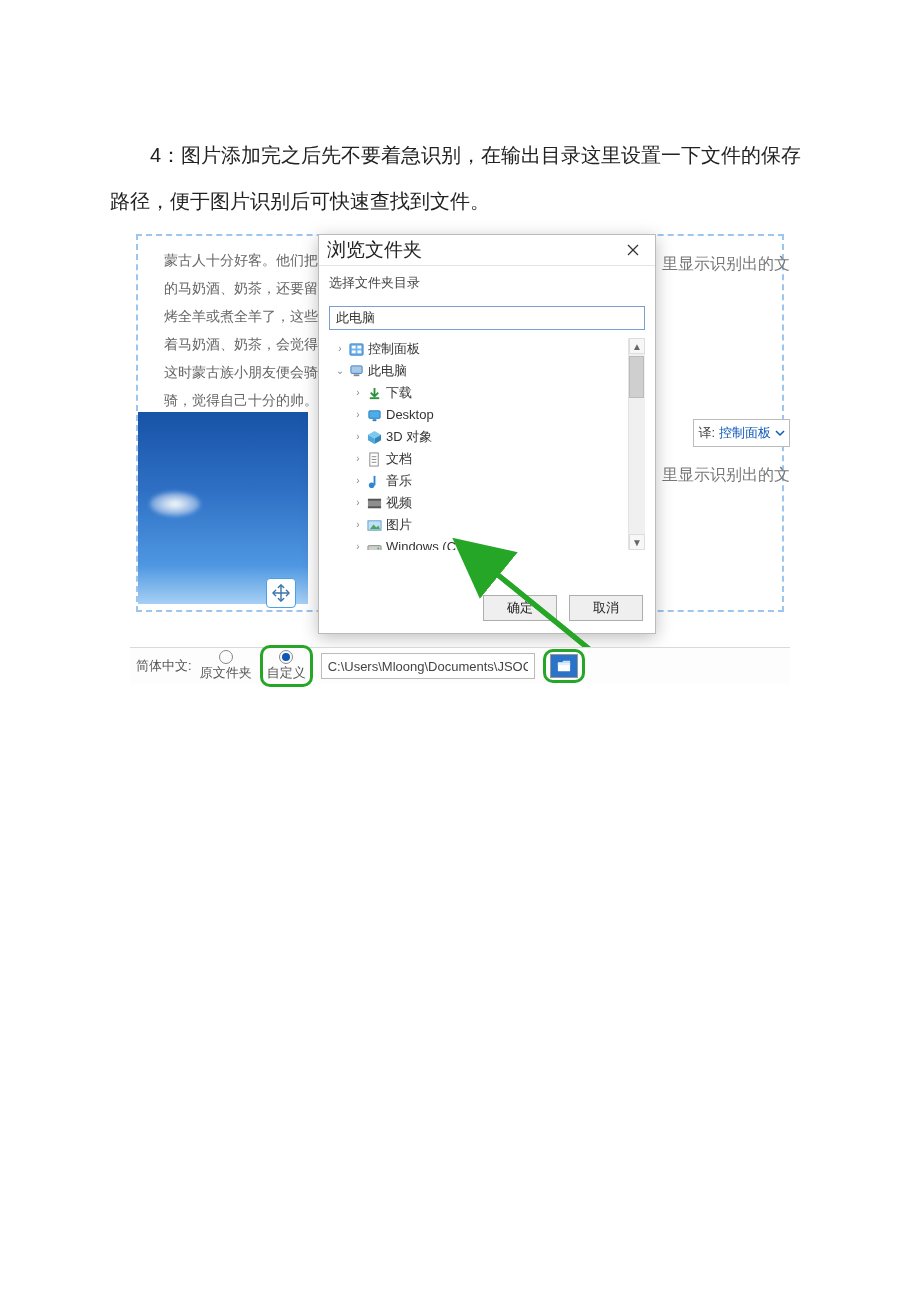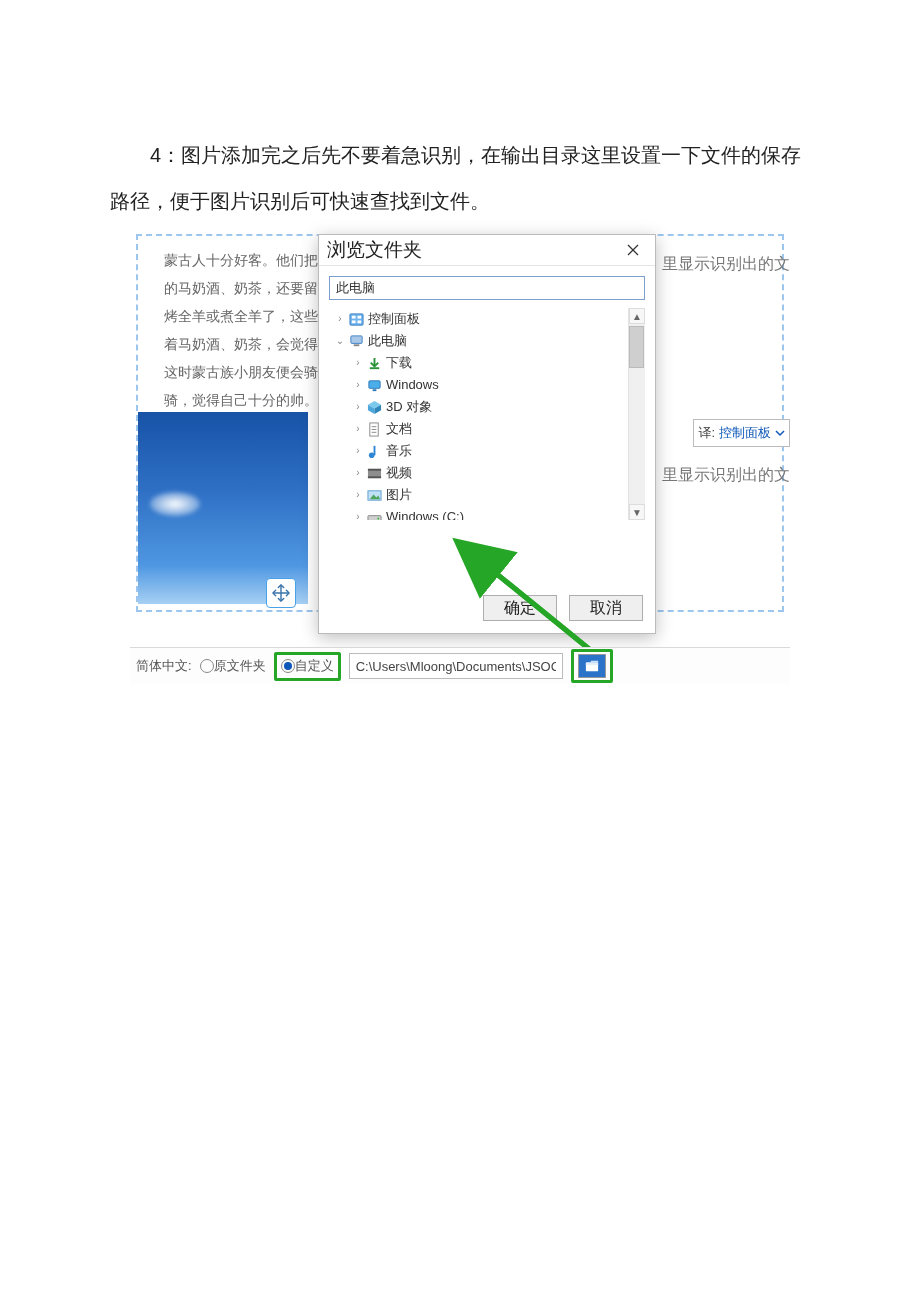--- a/index.html
+++ b/index.html
@@ -167,52 +167,52 @@
   .sb-thumb { position:absolute; top:18px; right:1px; width:13px; height:40px; background:#cfcfcf; border:1px solid #bbb; }
   .dlg-buttons {
     position: absolute;
     right: 12px; bottom: 12px;
     display: flex; gap: 12px;
   }
   .dlg-btn {
     min-width: 72px; height: 24px;
     border: 1px solid #adadad;
     background: #efefef;
-    font-size: 16px;
+    font-size: 13px;
     display:flex;align-items:center;justify-content:center;
     cursor:pointer;
   }
   
   .output-row {
     position: absolute;
     left: 0; right: 0;
     bottom: 0;
     height: 36px;
     border-top: 1px solid #d9d9d9;
     display:flex;
     align-items:center;
     gap: 8px;
     padding: 0 6px;
     font-size: 13px;
     color:#555;
     background:#fdfdfd;
   }
   .radio {
-    display:inline-flex; align-items:center; gap:0;
+    display:inline-flex; align-items:center; gap:0;flex-direction:column;
   }
   .radio .dot {
     width:12px;height:12px;border-radius:50%;border:1px solid #888;display:inline-block;position:relative;
   }
   .radio .dot.filled::after{
     content:"";position:absolute;inset:2px;border-radius:50%;background:#0d57b8;
   }
   .hilite-green {
     border: 3px solid #26a626;
     padding: 2px 4px;
-    border-radius: 2px;
+    border-radius: 10px;
   }
   .path-input {
     height: 22px;
     min-width: 200px;
     border:1px solid #bbb;
     padding: 1px 6px;
     font-size: 13px;
     color:#444;
     background:#fff;
   }
@@ -289,20 +289,21 @@
         <span>浏览文件夹</span>
         <div class="dlg-close">
           <svg width="12" height="12" viewBox="0 0 12 12">
               <g stroke="#333" stroke-width="1.3">
                 <line x1="1" y1="1" x2="11" y2="11"></line>
                 <line x1="11" y1="1" x2="1" y2="11"></line>
               </g>
             </svg>
         </div>
       </div>
+      <div class="dlg-sub">选择文件夹目录</div>
       <input class="dlg-input" value="此电脑" style="">
       <div class="tree-scroll">
         <div class="tree" id="tree">
             <div class="tree-node" style="padding-left: 6px;">
               <span class="chev">›</span>
               <span class="icon-sm">
                 <svg viewBox="0 0 16 16">
                   <rect x="1" y="2" width="14" height="12" rx="1" fill="#6fb4ee" stroke="#3b7fc2"></rect>
                   <rect x="3" y="4" width="4" height="3" fill="#fff"></rect>
                   <rect x="9" y="4" width="4" height="3" fill="#fff"></rect>
@@ -333,21 +334,21 @@
               <span>下载</span>
             </div>
             <div class="tree-node" style="padding-left: 24px;">
               <span class="chev">›</span>
               <span class="icon-sm">
                 <svg viewBox="0 0 16 16">
                   <rect x="2" y="3" width="12" height="8" rx="1" fill="#4baee8" stroke="#2b78b8"></rect>
                   <rect x="6" y="12" width="4" height="2" fill="#2b78b8"></rect>
                 </svg>
               </span>
-              <span>Windows</span>
+              <span>Desktop</span>
             </div>
             <div class="tree-node" style="padding-left: 24px;">
               <span class="chev">›</span>
               <span class="icon-sm">
                 <svg viewBox="0 0 16 16">
                   <polygon points="8,1 15,5 8,9 1,5" fill="#7cc9ee"></polygon>
                   <polygon points="1,5 8,9 8,15 1,11" fill="#4da7da"></polygon>
                   <polygon points="15,5 8,9 8,15 15,11" fill="#2f86bb"></polygon>
                 </svg>
               </span>

